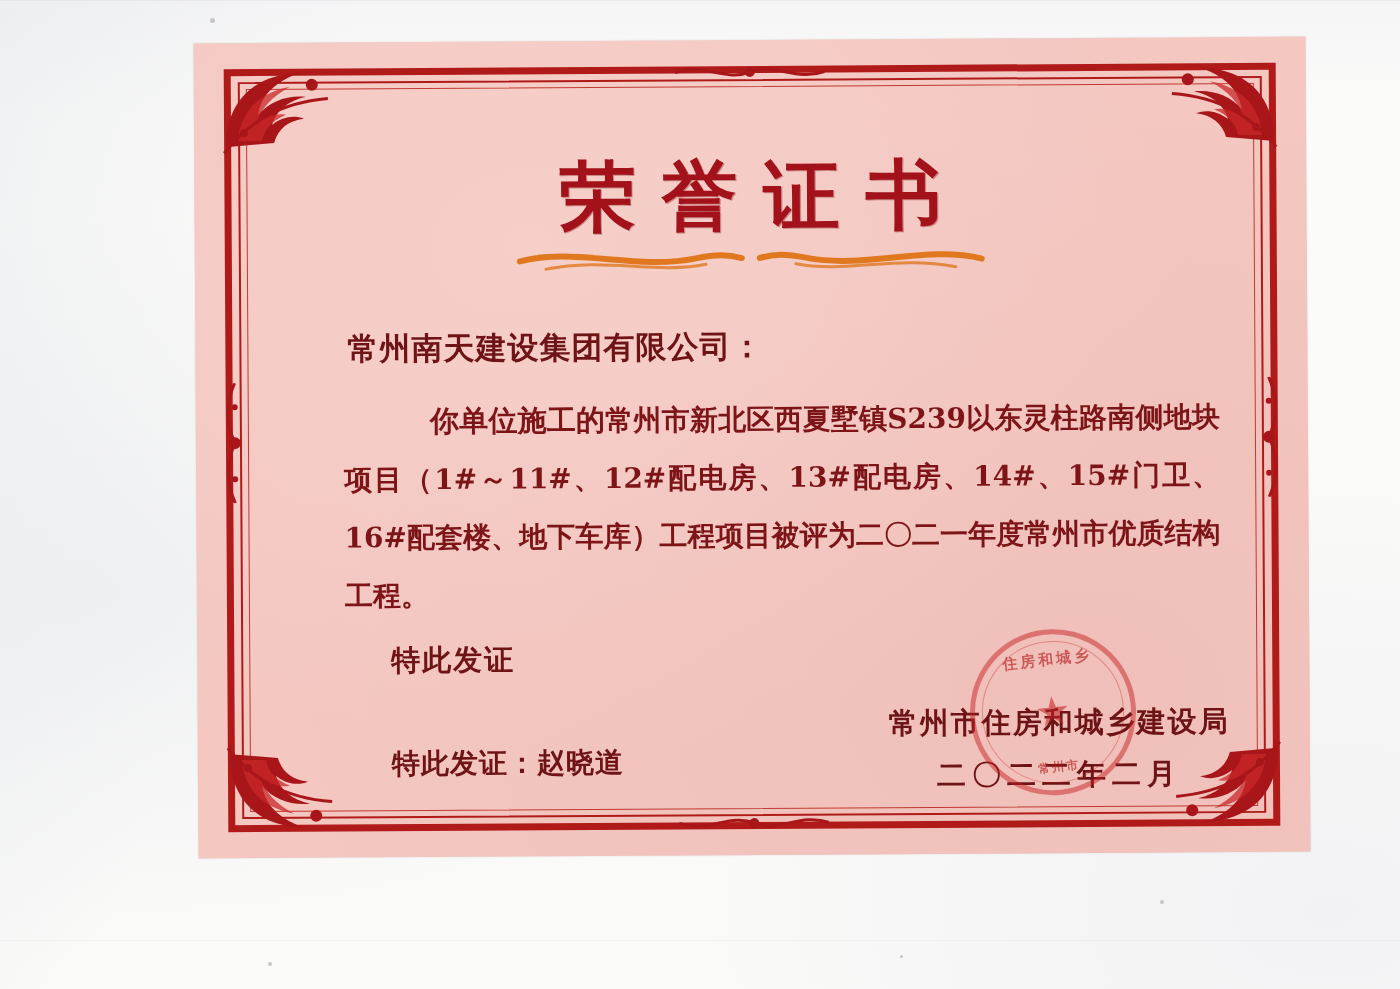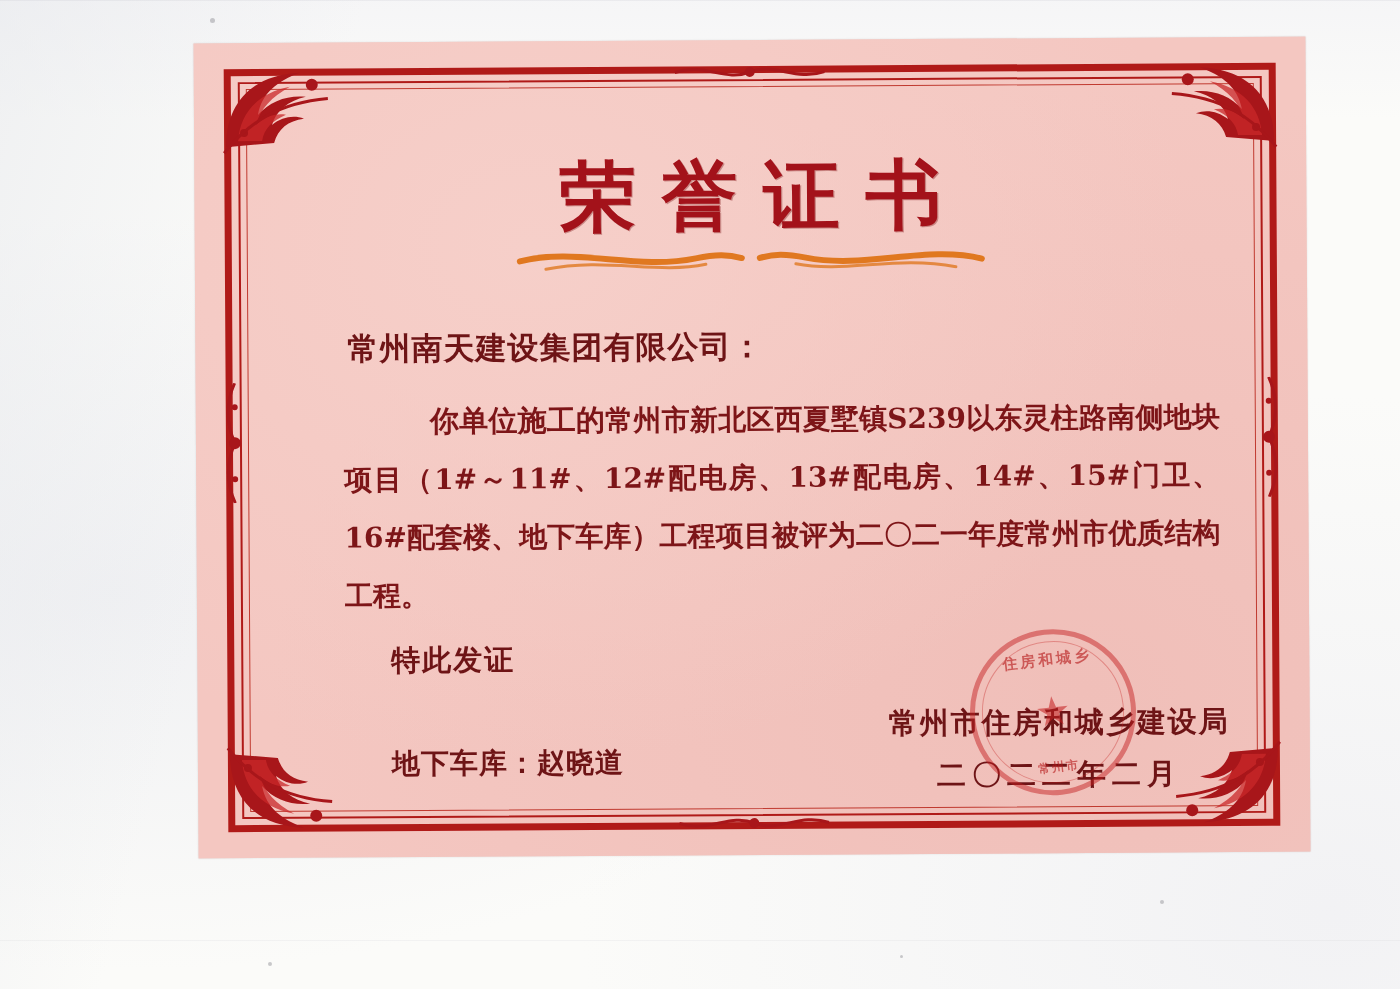--- a/index.html
+++ b/index.html
@@ -333,21 +333,21 @@
     <div class="salutation">常州南天建设集团有限公司：</div>
 
     <div class="body-text">
       <span class="indent"></span><span class="lead">你单位施工的</span><span>常州市新北区西夏墅镇S239以东灵柱路南侧地块项目（1#～11#、12#配电房、13#配电房、14#、15#门卫、16#配套楼、地下车库）工程项目被评为</span><span>二〇二一年度常州市优质结构工程。</span>
     </div>
 
     <div class="issue-note">特此发证</div>
 
     <div class="signature-row">
       <div class="manager">
-        <span>地下车库：</span><span>赵晓道</span>
+        <span>特此发证：</span><span>赵晓道</span>
       </div>
       <div class="issuer-block">
         <div class="seal">
           <div class="seal-inner"></div>
           <div class="seal-top-text">住房和城乡</div>
           <div class="star">★</div>
           <div class="seal-bottom-text">常州市</div>
         </div>
         <div class="issuer">常州市住房和城乡建设局</div>
         <div class="issue-date">二〇二二年二月</div>

